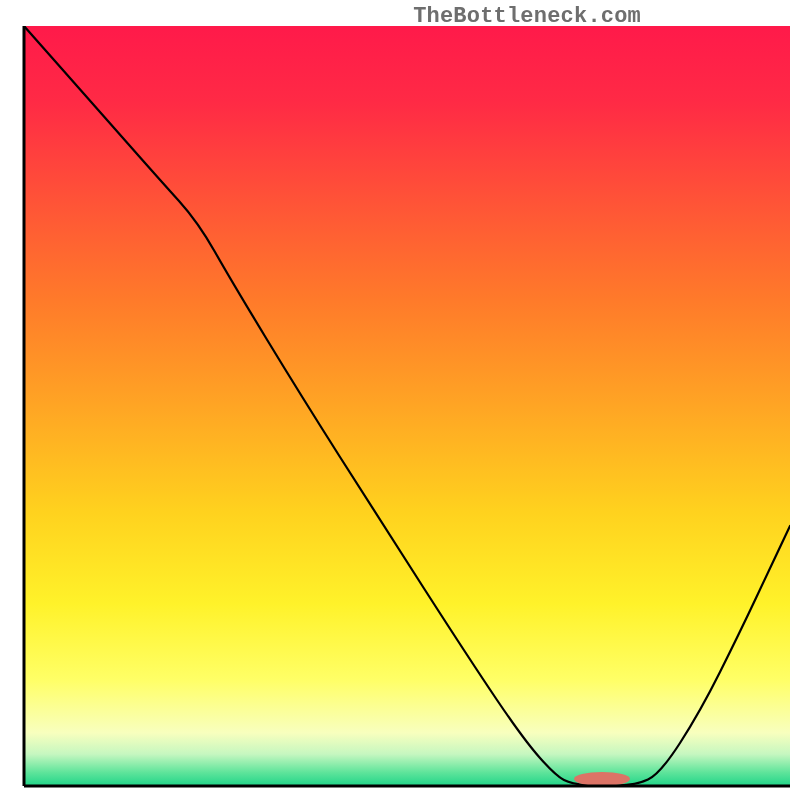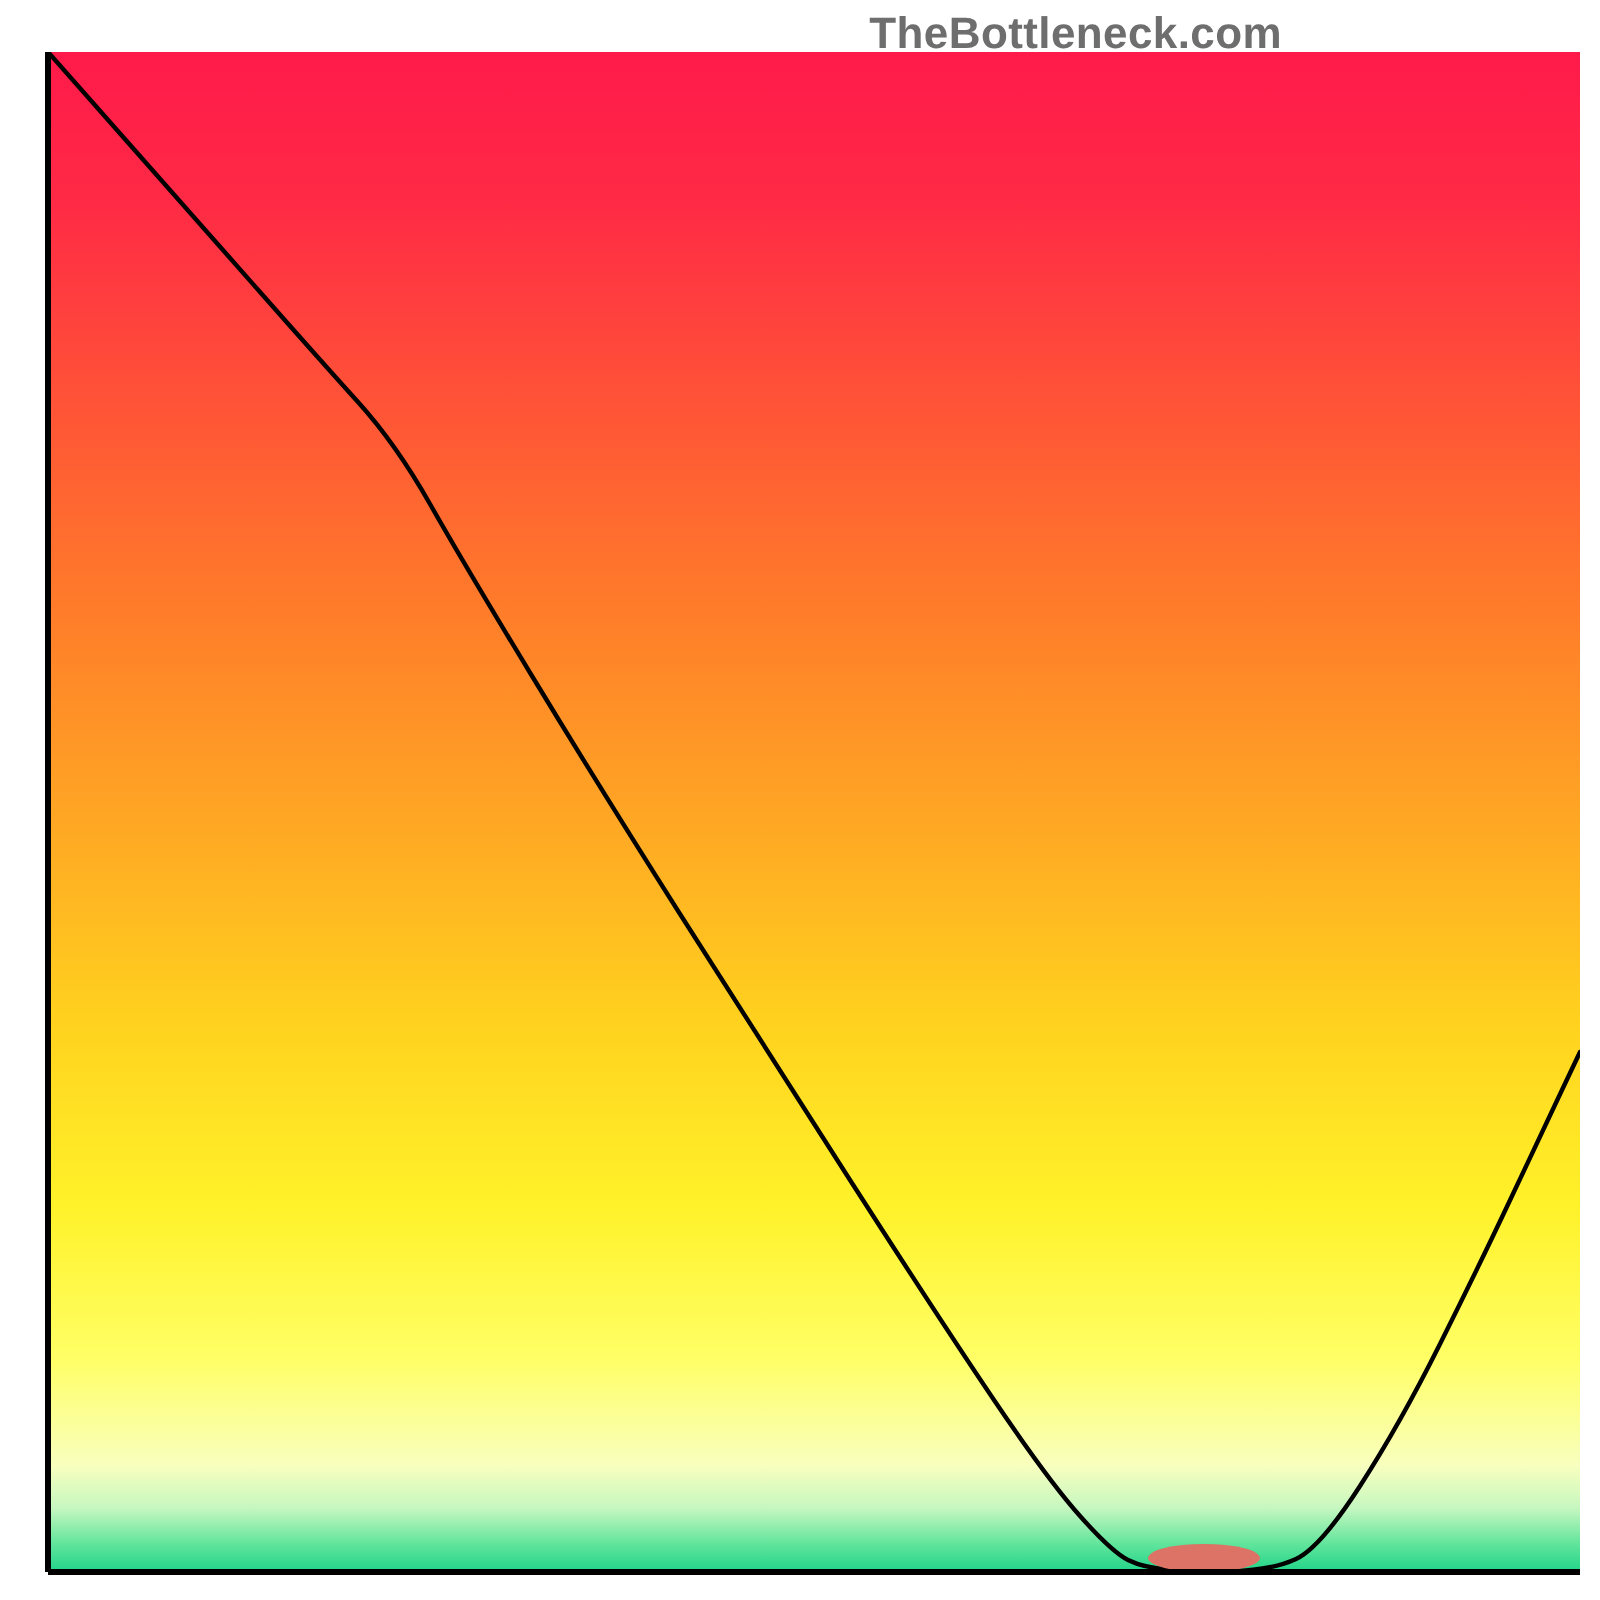--- a/index.html
+++ b/index.html
@@ -8,20 +8,21 @@
     width: 800px;
     height: 800px;
     background: #ffffff;
     font-family: Arial, Helvetica, sans-serif;
   }
   .frame {
     position: relative;
     width: 651px;
     height: 800px;
     box-sizing: border-box;
+    font-family: Liberation Mono, monospace;
   }
   .watermark {
     position: absolute;
     top: 4px;
     right: 10px;
     font-size: 22px;
     font-weight: bold;
     color: #6e6e6e;
     letter-spacing: 0.2px;
     z-index: 10;

